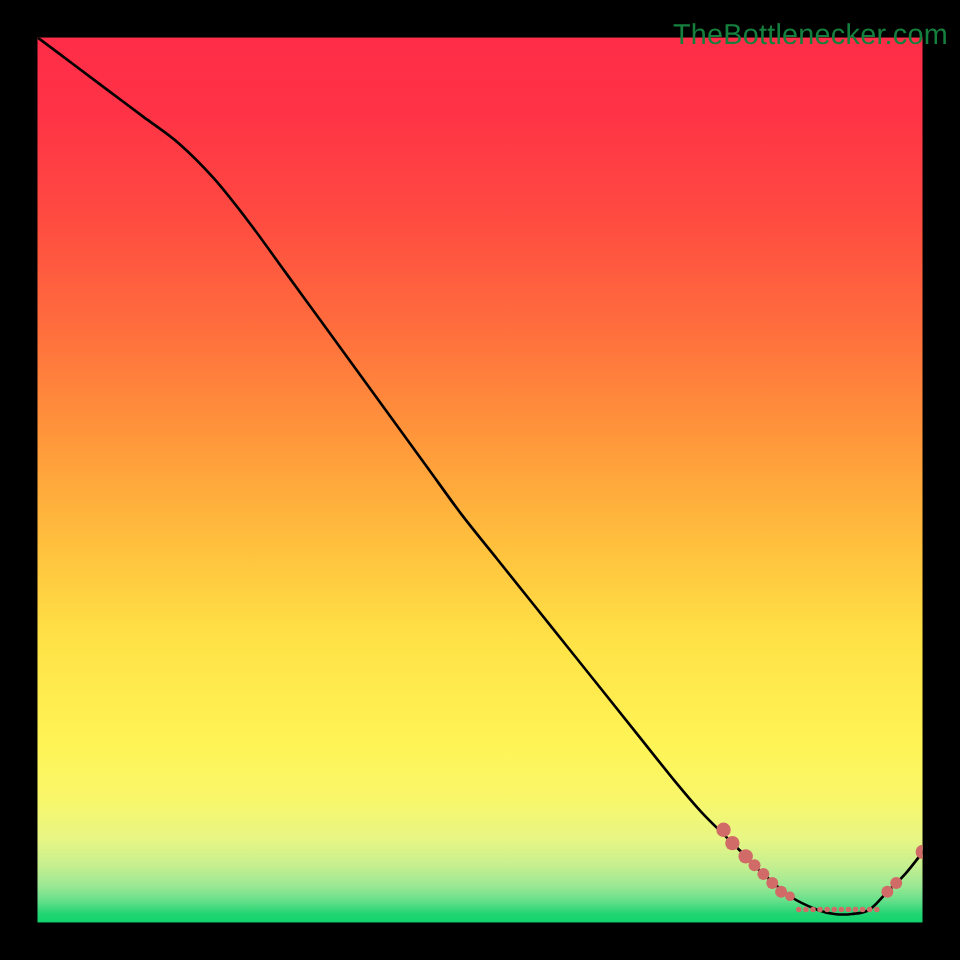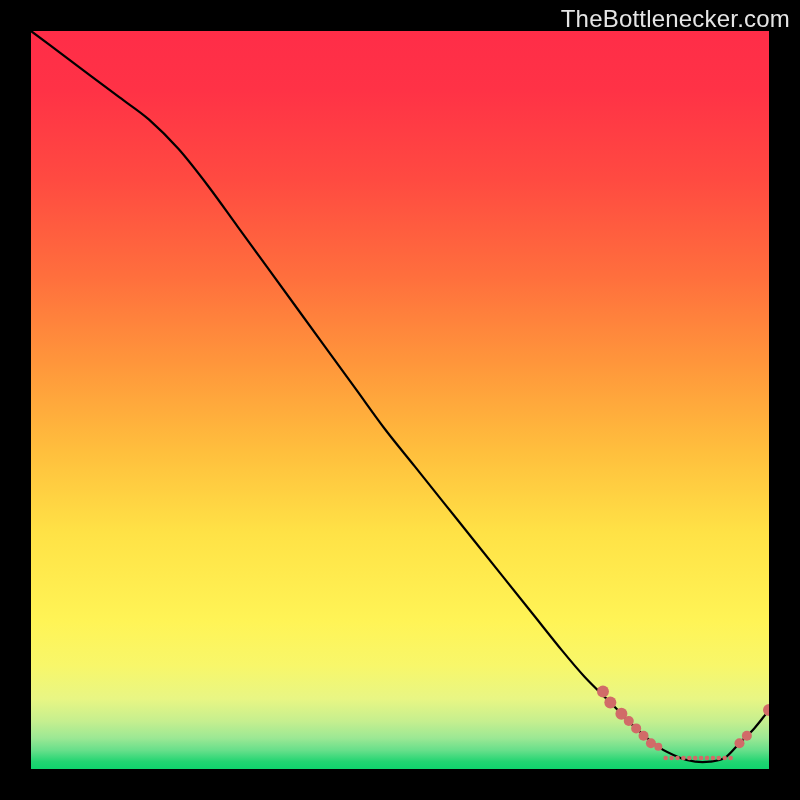--- a/index.html
+++ b/index.html
@@ -12,25 +12,25 @@
     font-family: Arial, Helvetica, sans-serif;
   }
   .frame {
     position: relative;
     width: 800px;
     height: 800px;
     background: #000;
   }
   .attribution {
     position: absolute;
-    top: 5px;
+    top: 16px;
     right: 10px;
     font-size: 24px;
     font-weight: 500;
-    color: #e5e5e5;
+    color: #15803d;
     letter-spacing: 0.2px;
     z-index: 10;
     user-select: none;
   }
   .plot {
     position: absolute;
     left: 31px;
     top: 31px;
     width: 738px;
     height: 738px;

